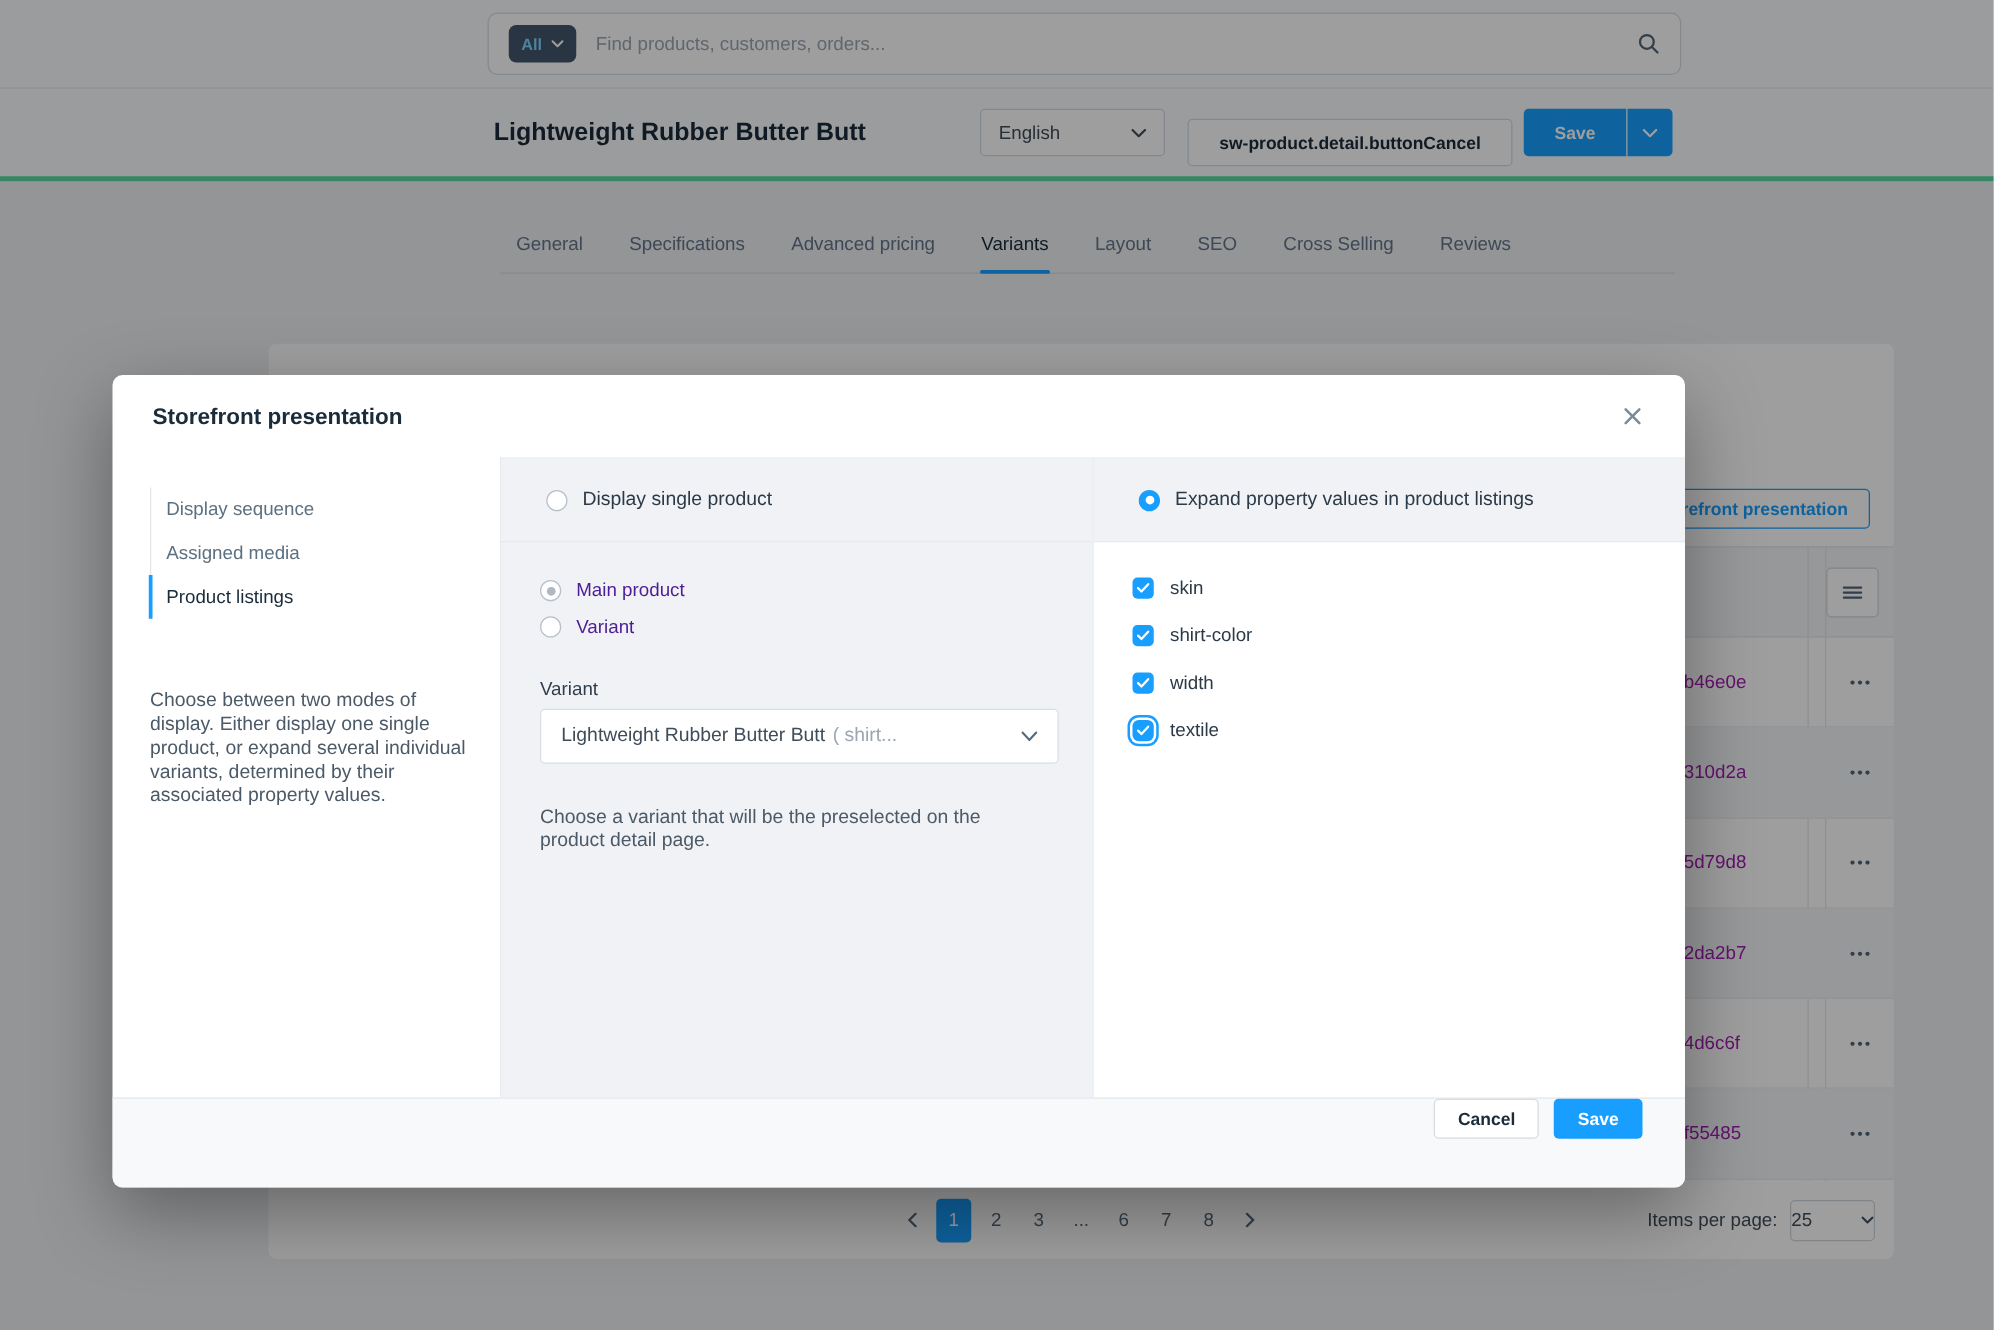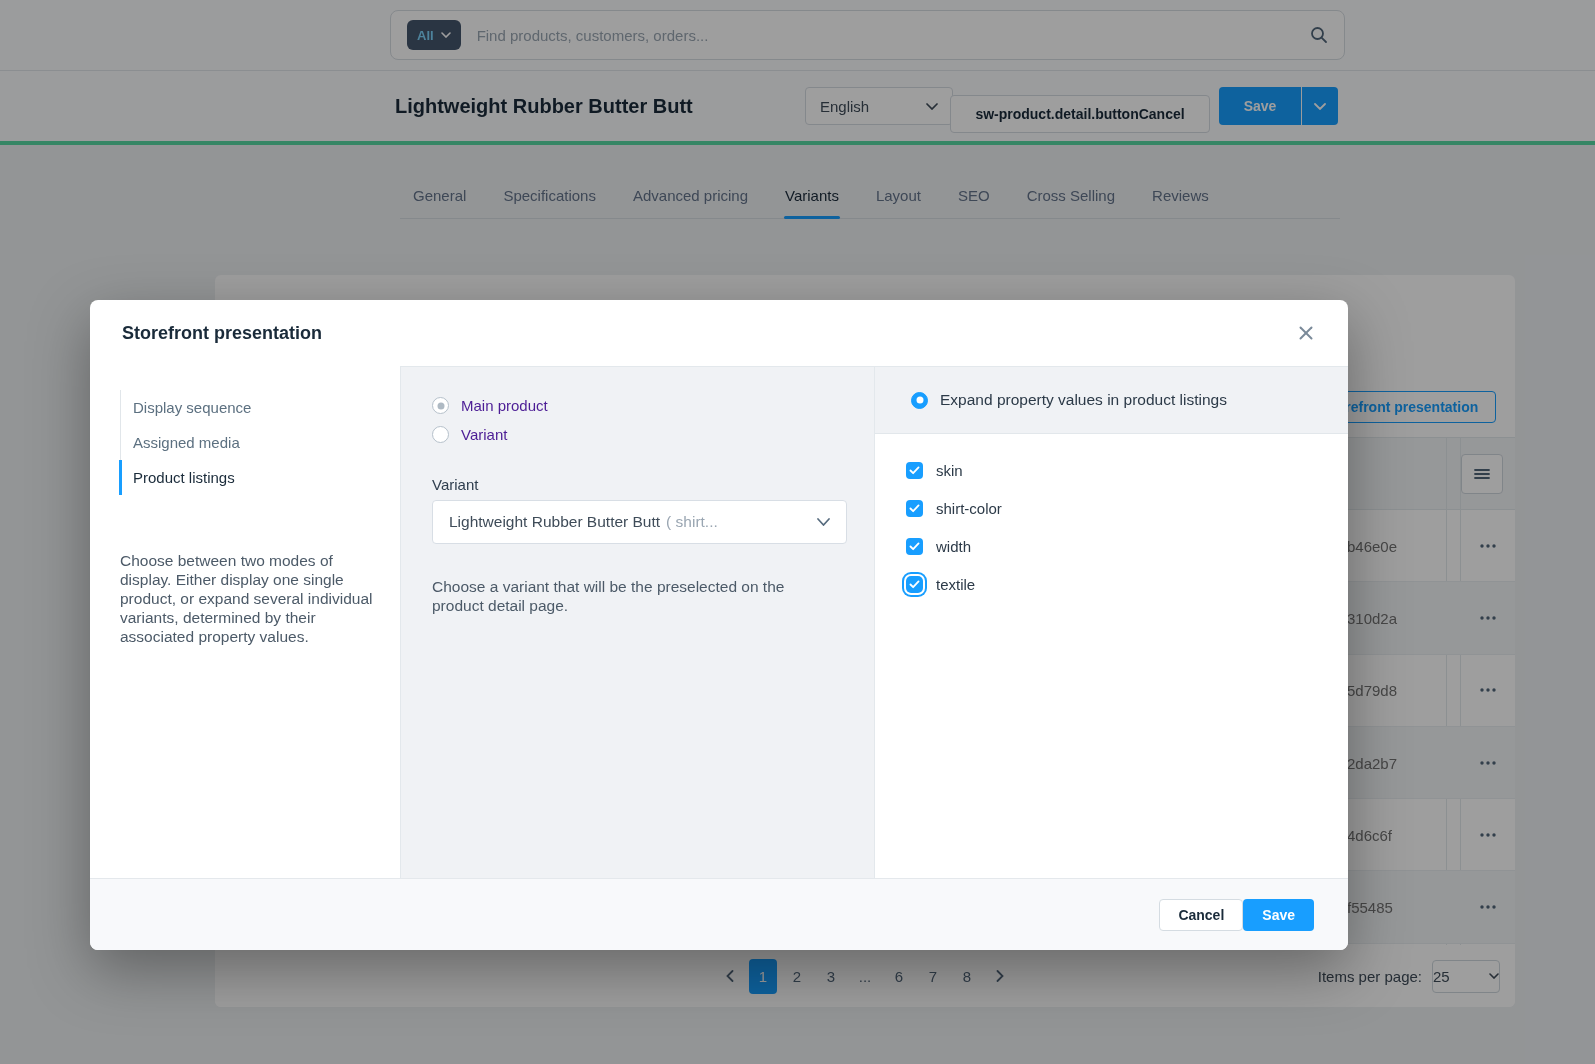--- a/index.html
+++ b/index.html
@@ -13,21 +13,21 @@
   .topbar { position:absolute; left:0; top:0; width:1595px; height:71px; background:#fbfcfd; border-bottom:1px solid #e1e6ea; }
   .searchbar { position:absolute; left:390px; top:10px; width:955px; height:50px; background:#fff; border:1px solid #d7dde3; border-radius:8px; display:flex; align-items:center; padding:0 16px; }
   .cat-btn { height:30px; padding:0 10px; background:#45566d; border-radius:6px; color:#7dd3fc; font-size:13px; font-weight:bold; display:flex; align-items:center; gap:7px; cursor:pointer; }
   .search-ph { margin-left:16px; font-size:15px; color:#9aa6b2; flex:1; }
   .icon { display:inline-flex; align-items:center; justify-content:center; }
 
   
   .smartbar { position:absolute; left:0; top:71px; width:1595px; height:74px; background:#fbfcfd; border-bottom:4px solid var(--accent); }
   .smart-inner { position:absolute; left:393px; top:0; width:952px; height:70px; }
   .page-title { position:absolute; left:2px; top:24px; font-size:20px; font-weight:bold; color:#1a2b3a; }
-  .lang-select { position:absolute; left:412px; top:16px; width:148px; height:38px; background:#fff; border:1px solid #d5dce2; border-radius:4px; display:flex; align-items:center; justify-content:space-between; padding:0 14px; font-size:15px; color:#3f4c59; cursor:pointer; }
+  .lang-select { position:absolute; left:391px; top:16px; width:148px; height:38px; background:#fff; border:1px solid #d5dce2; border-radius:4px; display:flex; align-items:center; justify-content:space-between; padding:0 14px; font-size:15px; color:#3f4c59; cursor:pointer; }
   .btn-ghost { background:#fff; border:1px solid #d5dce2; border-radius:4px; font-size:14px; font-weight:bold; color:#1a2b3a; display:flex; align-items:center; justify-content:center; cursor:pointer; }
   .cancel-btn { position:absolute; left:557px; top:24px; width:260px; height:38px; }
   .save-btn { position:absolute; left:826px; top:16px; width:82px; height:38px; background:var(--primary); border:none; border-radius:4px 0 0 4px; color:#fff; font-size:14px; font-weight:bold; display:flex; align-items:center; justify-content:center; cursor:pointer; }
   .save-caret { position:absolute; left:909px; top:16px; width:36px; height:38px; background:var(--primary); border-radius:0 4px 4px 0; display:flex; align-items:center; justify-content:center; cursor:pointer; }
 
   
   .tabs { position:absolute; left:400px; top:145px; width:940px; height:74px; display:flex; align-items:flex-end; gap:35px; border-bottom:1px solid #d7dde3; padding-left:12px; }
   .tab { font-size:15px; color:#64748b; padding:0 1px 14px 1px; position:relative; cursor:pointer; white-space:nowrap;margin-top:31px; }
   .tab.active { color:#1a2b3a; }
   .tab.active::after { content:""; position:absolute; left:0; right:0; bottom:-1px; height:3px; background:var(--primary); border-radius:2px; }
@@ -35,21 +35,21 @@
   
   .card { position:absolute; left:215px; top:275px; width:1300px; height:732px; background:#fff; border-radius:6px; }
   .sp-btn { position:absolute; right:19px; top:116px; width:191px; height:32px; border:1px solid var(--primary); border-radius:4px; color:var(--primary); font-size:14px; font-weight:bold; display:flex; align-items:center; justify-content:center; background:#fff; cursor:pointer; white-space:nowrap; }
   .grid-header { position:absolute; left:0; top:162px; width:1300px; height:73px; background:#f3f5f7; border-top:1px solid #e3e8ec; border-bottom:1px solid #e3e8ec; }
   .grid-settings { position:absolute; right:12px; top:16px; width:42px; height:40px; background:#fff; border:1px solid #cfd7de; border-radius:4px; display:flex; align-items:center; justify-content:center; cursor:pointer; }
   .vline { position:absolute; top:162px; width:1px; height:508px; background:#e3e8ec; }
   .v1 { left:1231px; } .v2 { left:1245px; }
   .grid-rows { position:absolute; left:0; top:235px; width:1300px; }
   .grow { position:relative; height:72.3px; border-bottom:1px solid #e9edf0; }
   .grow.alt { background:#f3f5f7; }
-  .hash { position:absolute; left:1132px; top:50%; transform:translateY(-50%); font-size:15px; color:#737373; }
+  .hash { position:absolute; left:1132px; top:50%; transform:translateY(-50%); font-size:15px; color:#a21caf; }
   .dots-btn { position:absolute; left:1245px; top:0; width:55px; height:100%; display:flex; align-items:center; justify-content:center; cursor:pointer; }
   .pagibar { position:absolute; left:0; bottom:0; width:1300px; height:62px; background:#fff; border-radius:0 0 6px 6px; }
   .pages { position:absolute; left:0; right:0; top:0; height:62px; display:flex; align-items:center; justify-content:center; gap:6px; }
   .page-num { min-width:28px; height:35px; display:flex; align-items:center; justify-content:center; font-size:15px; color:#52667a; border-radius:4px; cursor:pointer; padding:0 4px; }
   .page-num.active { background:var(--primary); color:#fff; }
   .pg-chev { width:26px; height:35px; display:flex; align-items:center; justify-content:center; cursor:pointer; }
   .ipp { position:absolute; right:15px; top:0; height:62px; display:flex; align-items:center; gap:10px; }
   .ipp-label { font-size:15px; color:#3f4c59; }
   .ipp-select { width:68px; height:33px; border:1px solid #cfd7de; border-radius:4px; background:#fff; display:flex; align-items:center; justify-content:space-between; gap:8px; font-size:15px; color:#3f4c59; cursor:pointer; }
 
@@ -88,21 +88,21 @@
   .vs-text { font-size:15.5px; color:#3f4c59; white-space:nowrap; overflow:hidden; }
   .vs-hint { font-size:15.5px; color:#9aa6b2; margin-left:6px; white-space:nowrap; }
   .vs-chev { margin-left:auto; }
   .m-helper { margin-top:33px; width:400px; font-size:15.5px; line-height:19px; color:#4c5a68; }
 
   .check-row { display:flex; align-items:center; gap:13px; margin-bottom:21px; }
   .checkbox { width:17px; height:17px; border-radius:4px; background:var(--primary); flex:0 0 17px; display:flex; align-items:center; justify-content:center; cursor:pointer; }
   .checkbox.focused { box-shadow:0 0 0 2px #fff, 0 0 0 4px var(--primary); border-radius:5px; }
   .check-row .c-label { font-size:15px; color:#2c3a48; }
 
-  .modal-footer { height:72px; flex:0 0 72px; background:#f8f9fb; border-top:1px solid #e4e8ec; display:flex; align-items:center; justify-content:flex-end; padding:0 34px; }
+  .modal-footer { height:72px; flex:0 0 72px; background:#f8f9fb; border-top:1px solid #e4e8ec; display:flex; align-items:flex-start; justify-content:flex-end; gap:12px; padding:0 34px; }
   .f-cancel { height:32px; padding:0 18px; }
   .f-save { height:32px; padding:0 19px; background:var(--primary); border:none; border-radius:4px; color:#fff; font-size:14px; font-weight:bold; display:flex; align-items:center; justify-content:center; cursor:pointer; }
 </style>
 </head>
 <body>
 
 <div class="page">
 
   <div class="topbar">
     <div class="searchbar">
@@ -290,20 +290,24 @@
           <div class="m-nav-item">Display sequence</div>
           <div class="m-nav-item">Assigned media</div>
           <div class="m-nav-item active">Product listings</div>
         </div>
         <div class="m-desc">Choose between two modes of display. Either display one single product, or expand several individual variants, determined by their associated property values.</div>
       </div>
 
       <div class="m-main">
 
         <div class="m-col">
+          <div class="col-header">
+            <span class="radio"></span>
+            <span class="hdr-label">Display single product</span>
+          </div>
           <div class="col-body-gray">
             <div class="radio-row">
               <span class="radio checked-gray"></span>
               <span class="r-label">Main product</span>
             </div>
             <div class="radio-row">
               <span class="radio"></span>
               <span class="r-label">Variant</span>
             </div>
             <div class="field-label">Variant</div>

